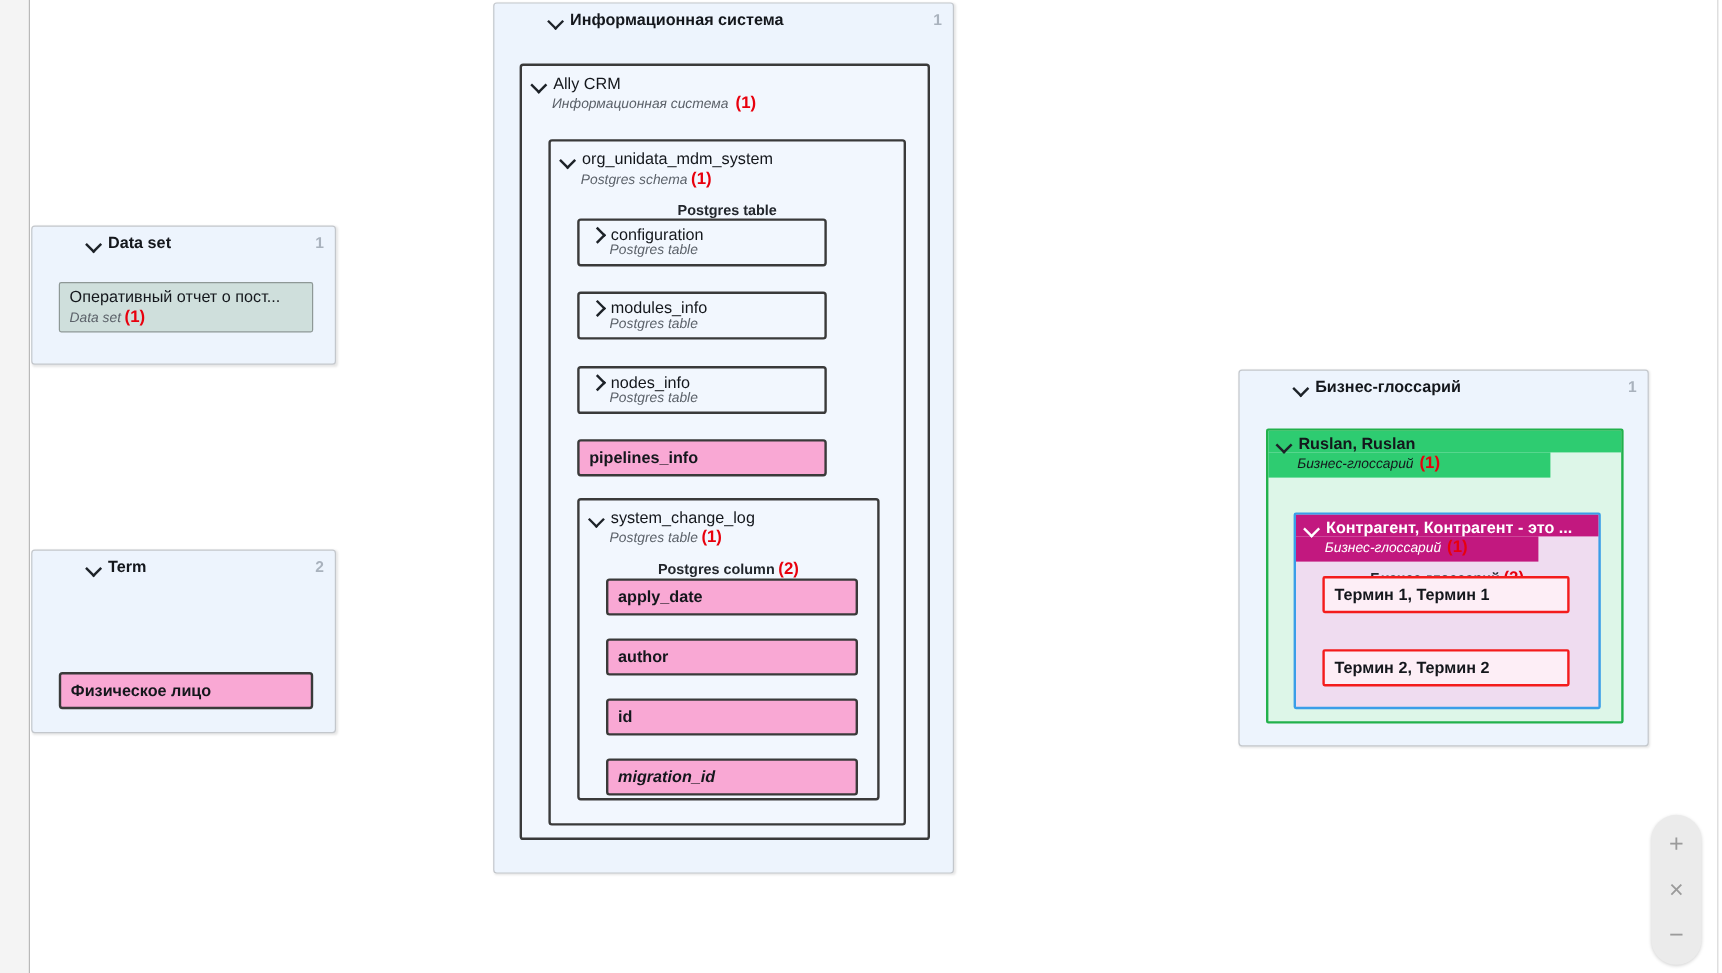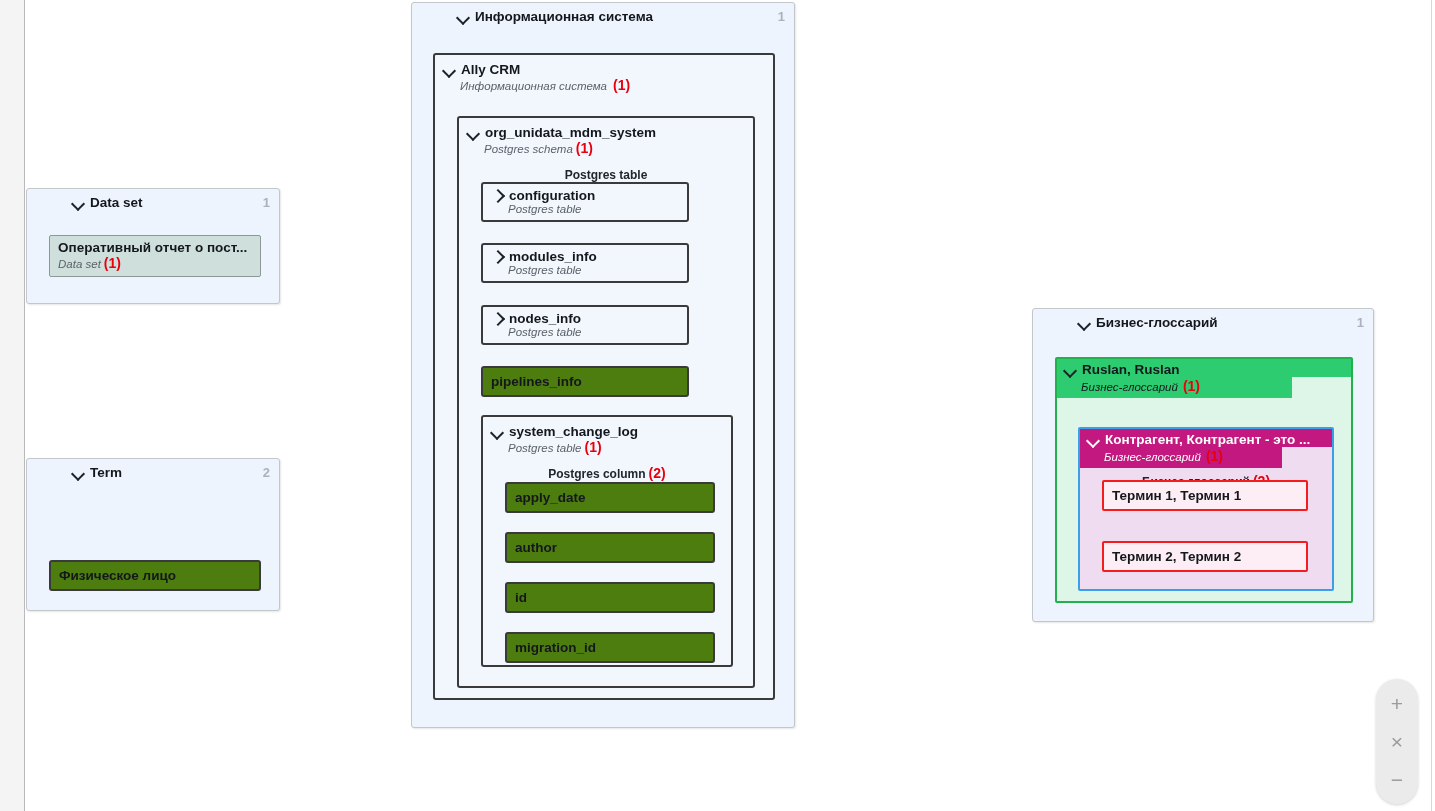--- a/index.html
+++ b/index.html
@@ -64,39 +64,39 @@
   .chev.white::before { border-color: #ffffff; }
 
   
   .node {
     background: #f2f7fe;
     border: 2px solid #3a3a3a;
     border-radius: 3px;
     padding: 4px 9px 5px 7px;
   }
   .node-title {
-    font-size: 13.5px; font-weight: bold; color: #14171c;
+    font-size: 13.5px; font-weight: normal; color: #14171c;
     display: flex; align-items: center; white-space: nowrap;
   }
   .node-sub {
     font-size: 11.5px; font-style: italic; color: #5b6169;
     margin-left: 18px; white-space: nowrap;
   }
   .badge {
     color: #e8000d; font-weight: bold; font-style: normal;
     font-size: 14px; margin-left: 3px;
   }
   .type-label {
     font-size: 12px; font-weight: bold; color: #22262c;
     text-align: center; white-space: nowrap;
   }
 
   
   .leaf {
-    background: #4d7c0f;
+    background: #f9a8d4;
     border: 2px solid #3a3a3a;
     border-radius: 3px;
     padding: 6px 8px;
     font-size: 13.5px; font-weight: bold; color: #14171c;
     white-space: nowrap;
   }
 
   
   .dataset-item {
     background: #cfdfdc;
@@ -280,21 +280,21 @@
 
           <div class="leaf" style="position:absolute; left:22px; top:115px; width:210px;">
             <span>author</span>
           </div>
           <div class="leaf" style="position:absolute; left:22px; top:65px; width:210px;">
             <span>apply_date</span>
           </div>
           <div class="leaf" style="position:absolute; left:22px; top:165px; width:210px;">
             <span>id</span>
           </div>
-          <div class="leaf" style="position:absolute; left:22px; top:215px; width:210px;">
+          <div class="leaf" style="position:absolute; left:22px; top:215px; width:210px;font-style:italic;">
             <span>migration_id</span>
           </div>
         </div>
       </div>
     </div>
   </div>
 
   <div class="group" style="left:1032px; top:308px; width:342px; height:314px;">
     <div class="group-head">
       <span class="chev"></span>

